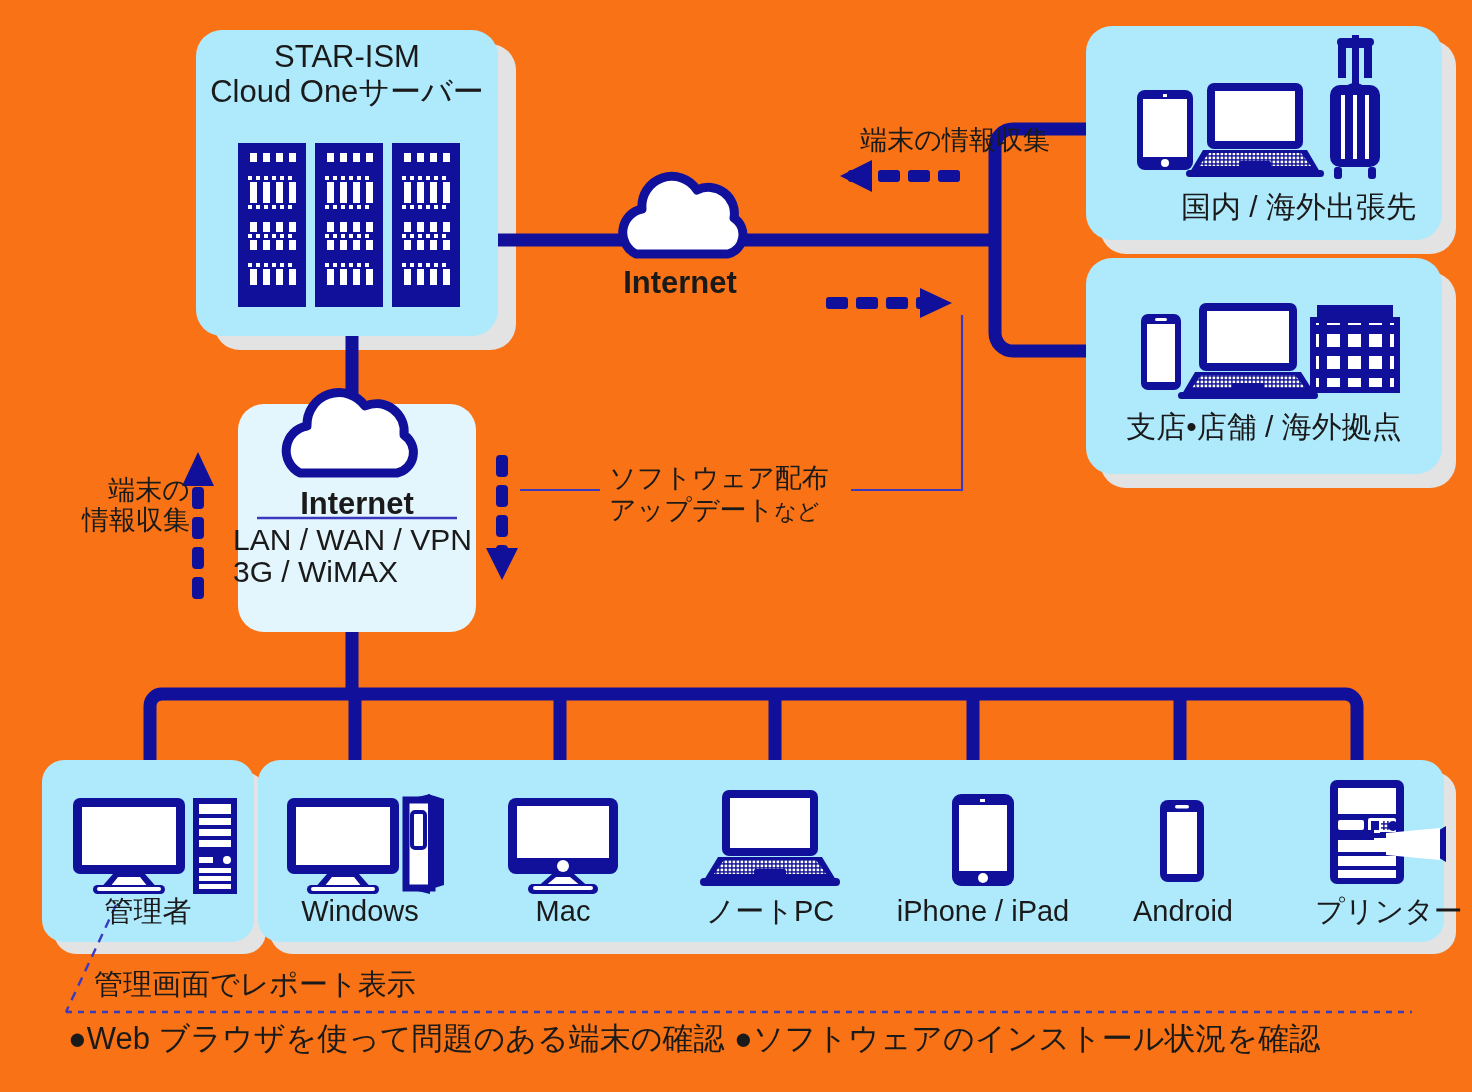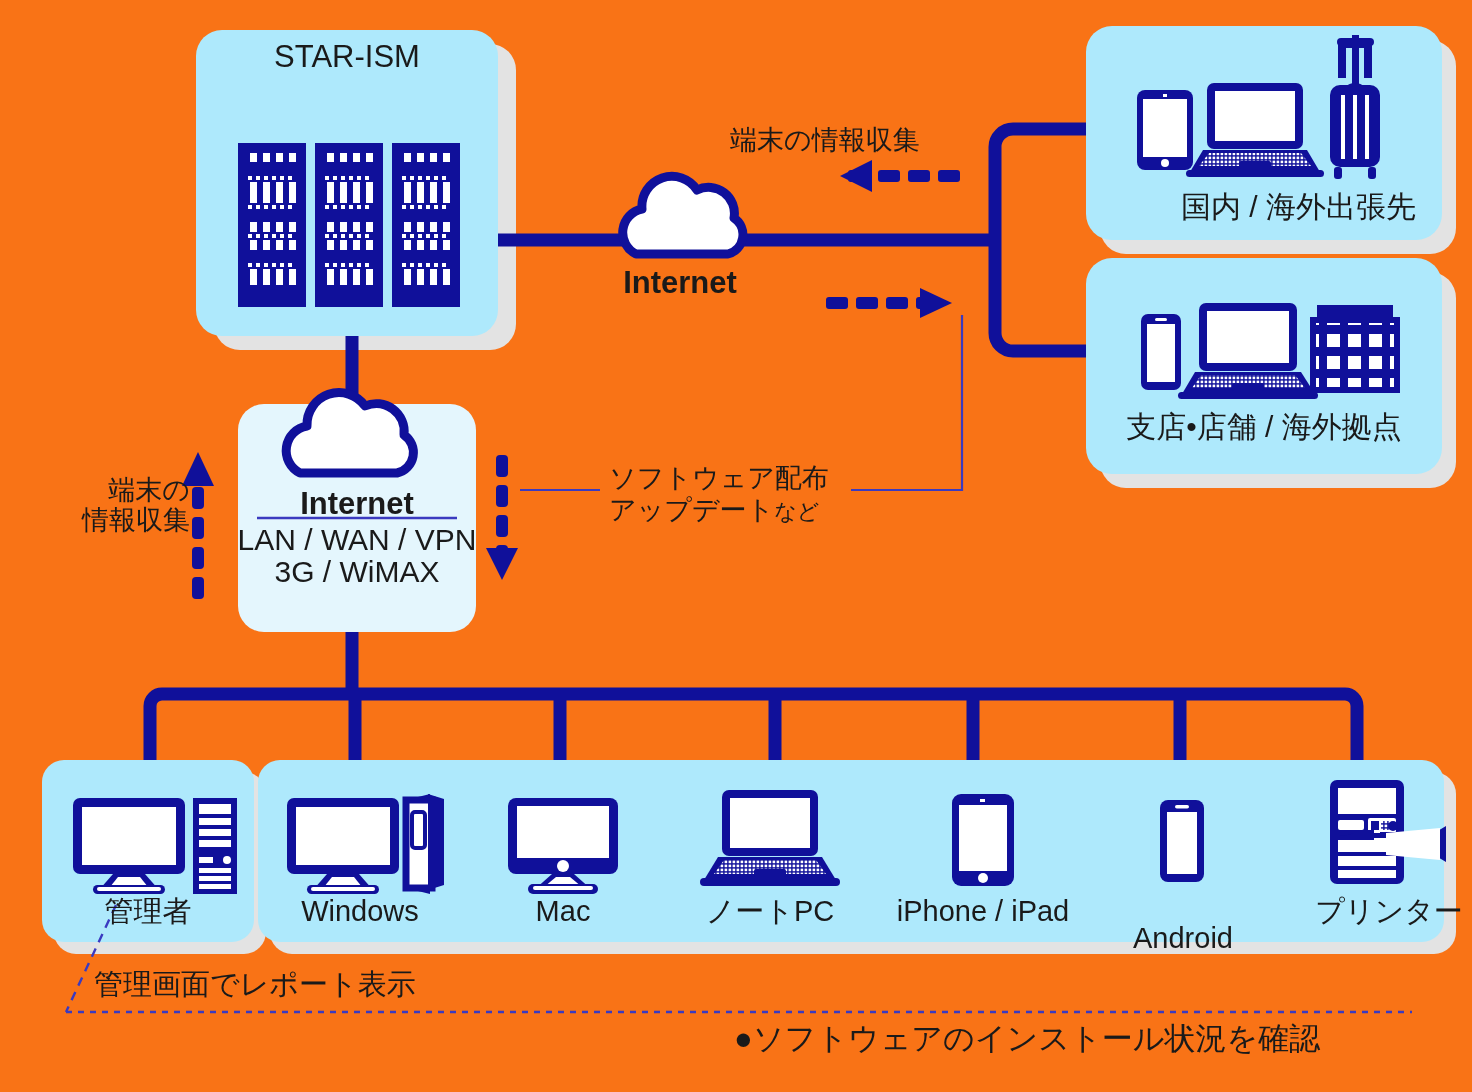--- a/index.html
+++ b/index.html
@@ -3,22 +3,22 @@
 <meta charset="utf-8">
 <style>
   html,body{margin:0;padding:0;background:#ffffff;}
   body{font-family:"Liberation Sans","DejaVu Sans",sans-serif;}
   #stage{position:relative;width:1472px;height:1092px;background:#f97316;overflow:hidden;}
   svg{position:absolute;left:0;top:0;width:1472px;height:1092px;}
   .lbl{position:absolute;color:#1a1a1a;white-space:nowrap;line-height:1.12;}
   .ttl{font-size:31px;text-align:center;}
   .boxcap{font-size:30px;text-align:center;}
   .netname{font-size:31px;font-weight:bold;text-align:center;}
-  .netsub{font-size:30px;text-align:center;line-height:1.08;}
-  .flowlbl{font-size:27px;text-align:left;}
+  .netsub{font-size:30px;line-height:1.08;}
+  .flowlbl{font-size:27px;text-align:right;}
   .devcap{font-size:29px;text-align:center;}
   .foot1{font-size:29px;}
   .foot2{font-size:31px;}
   .small{font-size:22px;}
 </style>
 </head>
 <body>
 
 <div id="stage">
 
@@ -395,20 +395,21 @@
     </g>
 
     <g stroke="#3a3ac0" fill="none">
       <line x1="116" y1="905" x2="66" y2="1012" stroke-width="2.4" stroke-dasharray="9 7"></line>
       <line x1="66" y1="1012" x2="1412" y2="1012" stroke-width="2.4" stroke-dasharray="6 6"></line>
     </g>
   </svg>
 
   <div class="lbl ttl" style="left:196px;top:40px;width:302px;">
     <div>STAR-ISM</div>
+    <div>Cloud Oneサーバー</div>
   </div>
 
   <div class="lbl" style="left:600px;top:266px;width:160px;text-align:center;font-size:31px;font-weight:bold;">Internet</div>
 
   <div class="lbl flowlbl" style="left:730px;top:125px;width:320px;">端末の情報収集</div>
 
   <div class="lbl flowlbl" style="left:40px;top:475px;width:150px;text-align:right;">
     <div>端末の</div>
     <div>情報収集</div>
   </div>
@@ -428,20 +429,21 @@
 
   <div class="lbl boxcap" style="left:1086px;top:190px;width:425px;">国内 / 海外出張先</div>
   <div class="lbl devcap" style="left:42px;top:895px;width:212px;">管理者</div>
 
   <div class="lbl boxcap" style="left:1086px;top:410px;width:356px;">支店•店舗 / 海外拠点</div>
 
   <div class="lbl devcap" style="left:263px;top:895px;width:194px;">Windows</div>
   <div class="lbl devcap" style="left:466px;top:895px;width:194px;">Mac</div>
   <div class="lbl devcap" style="left:673px;top:895px;width:194px;">ノートPC</div>
   <div class="lbl devcap" style="left:886px;top:895px;width:194px;">iPhone / iPad</div>
-  <div class="lbl devcap" style="left:1086px;top:895px;width:194px;margin-top:27px;">Android</div>
+  <div class="lbl devcap" style="left:1086px;top:895px;width:194px;">Android</div>
   <div class="lbl devcap" style="left:1292px;top:895px;width:194px;">プリンター</div>
 
   <div class="lbl foot1" style="left:94px;top:968px;">管理画面でレポート表示</div>
 
+  <div class="lbl foot2" style="left:68px;top:1022px;">●Web ブラウザを使って問題のある端末の確認</div>
   <div class="lbl foot2" style="left:734px;top:1022px;">●ソフトウェアのインストール状況を確認</div>
 
 </div>
 
 </body></html>

